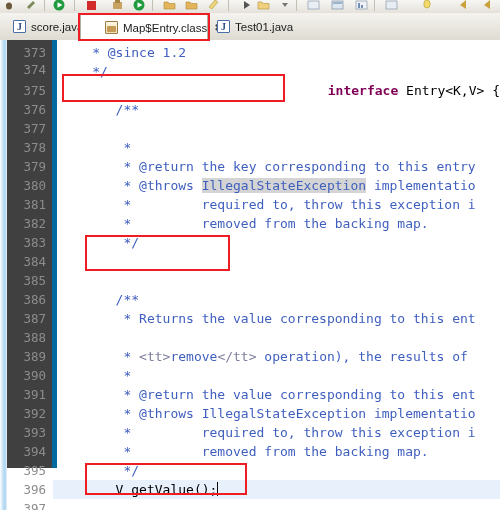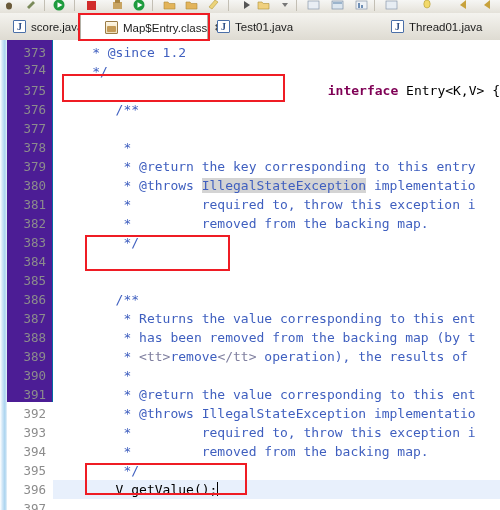--- a/index.html
+++ b/index.html
@@ -135,23 +135,23 @@
     top: 0; left: 0;
     width: 7px;
     height: 470px;
     background: linear-gradient(to right,#ffffff 0%, #cfe6f7 35%, #a9d3ef 70%, #e8f2fa 100%);
   }
   
   #gutter {
     position: absolute;
     top: 0; left: 7px;
     width: 45px;
-    height: 362px;
-    background: #4c1d95;
-    border-right: 1px solid #0369a1;
+    height: 428px;
+    background: #404040;
+    border-right: 5px solid #0369a1;
   }
   .lnum {
     position: absolute;
     right: 6px;
     width: 40px;
     text-align: right;
     font-family: "DejaVu Sans Mono", monospace;
     font-size: 12.5px;
     color: #8c8c8c;
     line-height: 19px;
@@ -333,26 +333,20 @@
         <span class="icon-class" style="display: block;"></span>
       </span>
       <span>Map$Entry.class</span>
       <span class="tab-close">✖</span>
     </div>
     <div class="tab" style="left: 210px; width: 86px;">
       <span class="tab-icon">
         <span class="icon-java" style="display: block;"></span>
       </span>
       <span>Test01.java</span>
-    </div>
-    <div class="tab" style="left: 384px; width: 98px;">
-      <span class="tab-icon">
-        <span class="icon-java" style="display: block;"></span>
-      </span>
-      <span>Thread01.java</span>
     </div>
   </div>
 
 <div id="editor">
   <div id="annotation-ruler"></div>
   <div id="gutter">
       <div class="lnum" style="top: 3px;">373</div>
       <div class="lnum" style="top: 20px;">374</div>
       <div class="lnum" style="top: 41px;">375</div>
       <div class="lnum" style="top: 60px;">376</div>
@@ -385,21 +379,20 @@
       <div class="cline" style="top: 60px;"><span class="tk-cmt">        /**</span></div>
       <div class="cline" style="top: 98px;"><span class="tk-cmt">         *</span></div>
       <div class="cline" style="top: 117px;"><span class="tk-cmt">         * @return the key corresponding to this entry</span></div>
       <div class="cline" style="top: 136px;"><span class="tk-cmt">         * @throws </span><span class="tk-occ">IllegalStateException</span><span class="tk-cmt"> implementatio</span></div>
       <div class="cline" style="top: 155px;"><span class="tk-cmt">         *         required to, throw this exception i</span></div>
       <div class="cline" style="top: 174px;"><span class="tk-cmt">         *         removed from the backing map.</span></div>
       <div class="cline" style="top: 193px;"><span class="tk-cmt">         */</span></div>
       <div class="cline" style="top: 231px;"><span class="tk-plain"></span></div>
       <div class="cline" style="top: 250px;"><span class="tk-cmt">        /**</span></div>
       <div class="cline" style="top: 269px;"><span class="tk-cmt">         * Returns the value corresponding to this ent</span></div>
-      <div class="cline" style="top: 288px;"><span class="tk-cmt">         * has been removed from the backing map (by t</span></div>
       <div class="cline" style="top: 307px;"><span class="tk-cmt">         * </span><span class="tk-tag">&lt;tt&gt;</span><span class="tk-cmt">remove</span><span class="tk-tag">&lt;/tt&gt;</span><span class="tk-cmt"> operation), the results of </span></div>
       <div class="cline" style="top: 326px;"><span class="tk-cmt">         *</span></div>
       <div class="cline" style="top: 345px;"><span class="tk-cmt">         * @return the value corresponding to this ent</span></div>
       <div class="cline" style="top: 364px;"><span class="tk-cmt">         * @throws IllegalStateException implementatio</span></div>
       <div class="cline" style="top: 383px;"><span class="tk-cmt">         *         required to, throw this exception i</span></div>
       <div class="cline" style="top: 402px;"><span class="tk-cmt">         *         removed from the backing map.</span></div>
       <div class="cline" style="top: 421px;"><span class="tk-cmt">         */</span></div>
       <div class="cline-hl" style="top: 440px;"></div>
       <div class="cline" style="top: 440px;"><span class="tk-plain">        V getValue();</span><span class="caret"></span></div>
       <div class="cline" style="top: 459px;"><span class="tk-plain"></span></div>

